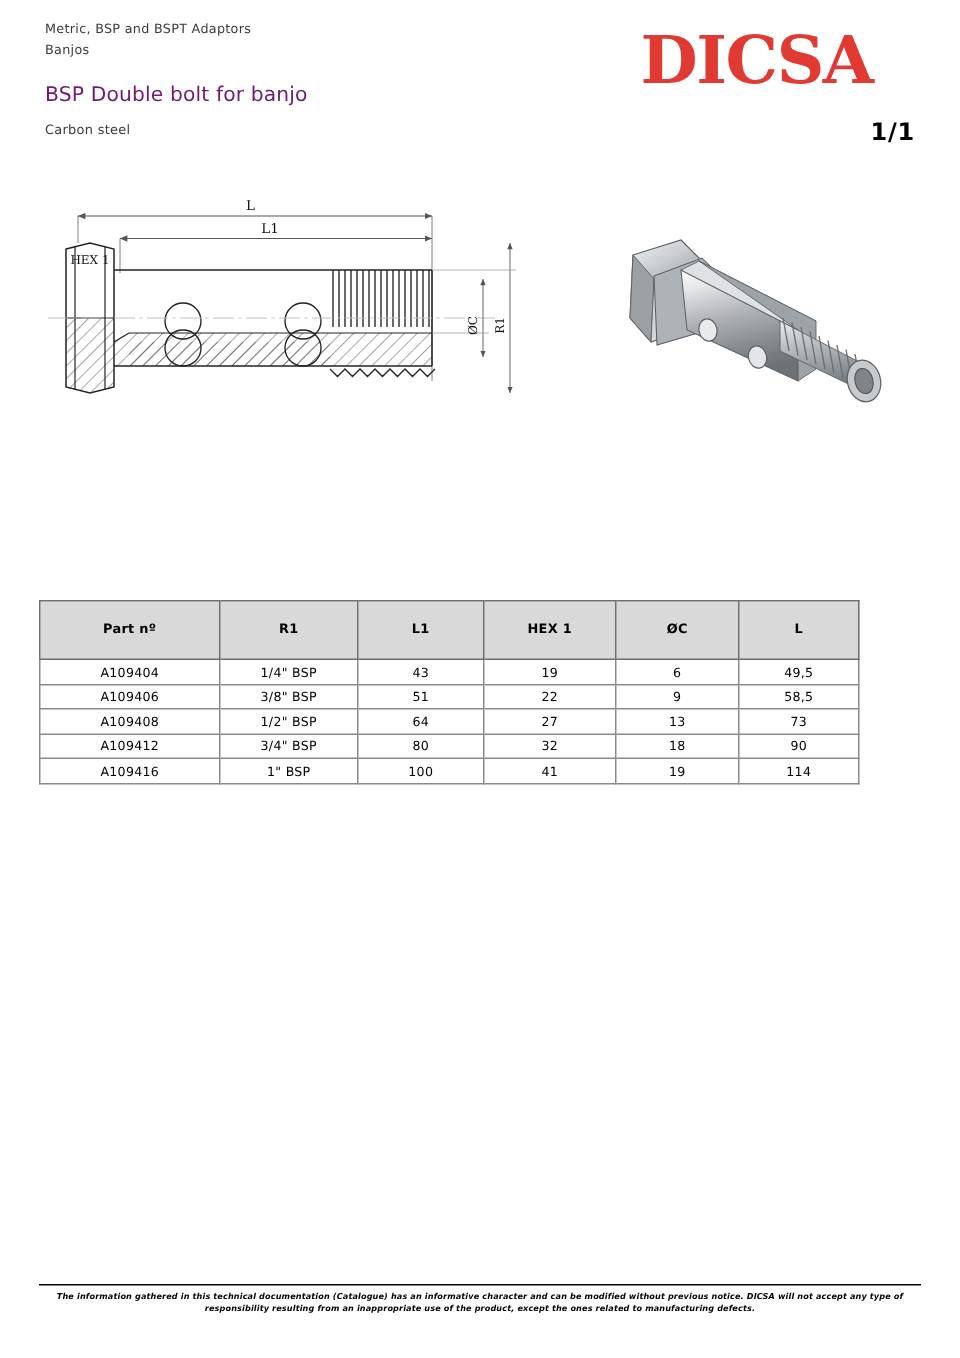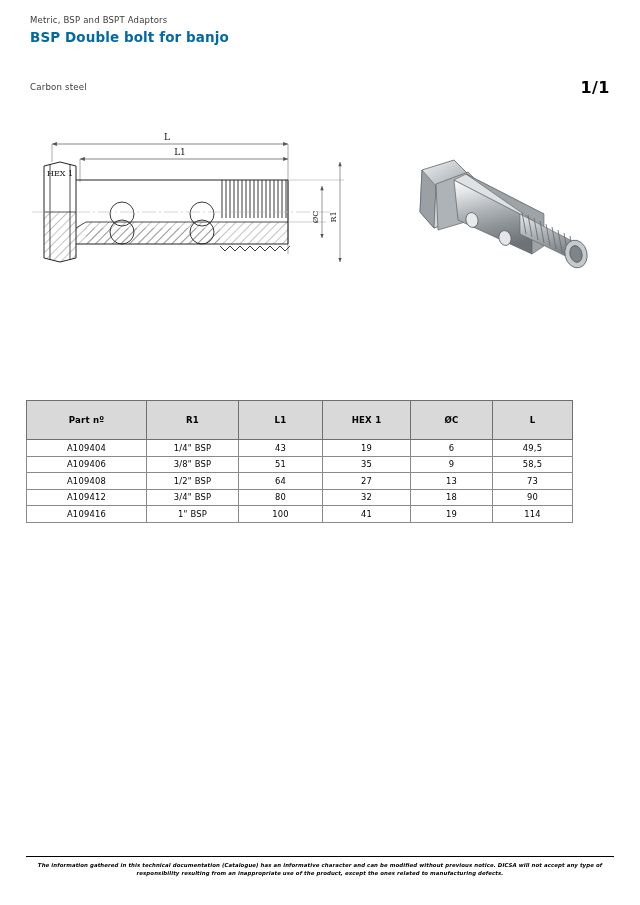--- a/index.html
+++ b/index.html
@@ -10,21 +10,21 @@
     color:#000;
     position:relative;
     overflow:hidden;
   }
   .page{position:relative;width:640px;height:905px;}
 
   
   .hdr{position:absolute;left:30px;top:14px;width:420px;}
   .hdr-line1{font-size:8.5px;color:#3a3a3a;letter-spacing:.2px;line-height:13px;}
   .hdr-line2{font-size:8.5px;color:#3a3a3a;letter-spacing:.2px;line-height:14px;}
-  .hdr-title{font-size:13.5px;font-weight:bold;color:#0369a1;line-height:18px;margin-top:1px;letter-spacing:.1px;}
+  .hdr-title{font-size:13.5px;font-weight:normal;color:#701a75;line-height:18px;margin-top:13px;letter-spacing:.1px;}
   .hdr-material{position:absolute;left:30px;top:82px;font-size:8.6px;color:#3a3a3a;letter-spacing:.2px;}
 
   .logo{position:absolute;right:28px;top:18px;width:185px;height:45px;}
   .logo svg{display:block;}
   .pageno{position:absolute;right:30px;top:78px;font-size:16px;font-weight:bold;letter-spacing:.5px;}
 
   
   .draw2d{position:absolute;left:30px;top:122px;width:345px;height:160px;}
   .draw3d{position:absolute;left:392px;top:158px;width:205px;height:125px;}
 
@@ -72,24 +72,30 @@
     text-align:center;font-size:8.6px;color:#000;letter-spacing:.2px;
   }
 </style>
 </head>
 <body>
 
 <div class="page">
 
   <div class="hdr">
     <div class="hdr-line1">Metric, BSP and BSPT Adaptors</div>
+    <div class="hdr-line2">Banjos</div>
     <div class="hdr-title">BSP Double bolt for banjo</div>
   </div>
   <div class="hdr-material">Carbon steel</div>
 
+  <div class="logo">
+    <svg viewBox="0 0 185 45" width="185" height="45" aria-hidden="true">
+      <text x="0" y="37" font-family="'DejaVu Serif', serif" font-size="44" font-weight="bold" fill="#e03a32" letter-spacing="-1">DICSA</text>
+    </svg>
+  </div>
   <div class="pageno">1/1</div>
 
   <div class="draw2d">
     <svg viewBox="0 0 345 160" width="345" height="160">
       <defs>
         <pattern id="hatch" width="6" height="6" patternUnits="userSpaceOnUse" patternTransform="rotate(45)">
           <line x1="0" y1="0" x2="0" y2="6" stroke="#333" stroke-width="0.7"></line>
         </pattern>
         <marker id="ar" markerWidth="8" markerHeight="8" refX="7" refY="3" orient="auto">
           <path d="M0,0 L7,3 L0,6 z" fill="#555"></path>
@@ -243,21 +249,21 @@
           <td>1/4" BSP</td>
           <td>43</td>
           <td>19</td>
           <td>6</td>
           <td>49,5</td>
         </tr>
         <tr>
           <td class="part">A109406</td>
           <td>3/8" BSP</td>
           <td>51</td>
-          <td>35</td>
+          <td>22</td>
           <td>9</td>
           <td>58,5</td>
         </tr>
         <tr>
           <td class="part">A109408</td>
           <td>1/2" BSP</td>
           <td>64</td>
           <td>27</td>
           <td>13</td>
           <td>73</td>

